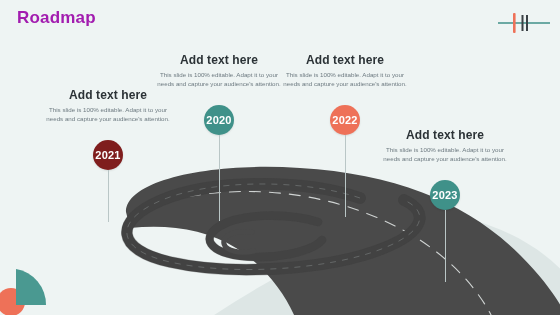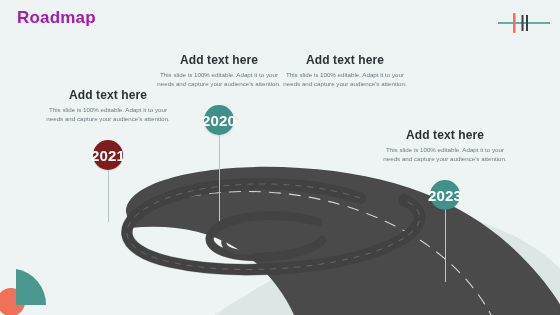--- a/index.html
+++ b/index.html
@@ -65,21 +65,21 @@
     align-items: center;
   }
   .ms-circle {
     width: 30px;
     height: 30px;
     border-radius: 50%;
     display: flex;
     align-items: center;
     justify-content: center;
     color: #ffffff;
-    font-size: 15px;
+    font-size: 11px;
     font-weight: bold;
     letter-spacing: 0.2px;
     box-shadow: 0 1px 2px rgba(0,0,0,0.10);
   }
   .ms-stem {
     width: 1px;
     background: #b9c6c6;
   }
 
   
@@ -195,20 +195,24 @@
     <div class="ms-body">This slide is 100% editable. Adapt it to your needs and capture your audience's attention.</div>
     <div class="ms-pin" style="top:52px;">
       <div class="ms-circle" style="background:#3f9189;">2020</div>
       <div class="ms-stem" style="height:86px;"></div>
     </div>
   </div>
 
   <div class="milestone" style="left:270px; top:53px;">
     <div class="ms-heading">Add text here</div>
     <div class="ms-body">This slide is 100% editable. Adapt it to your needs and capture your audience's attention.</div>
+    <div class="ms-pin" style="top:52px;">
+      <div class="ms-circle" style="background:#ee7158;">2022</div>
+      <div class="ms-stem" style="height:82px;"></div>
+    </div>
   </div>
 
   <div class="milestone" style="left:370px; top:128px;">
     <div class="ms-heading">Add text here</div>
     <div class="ms-body">This slide is 100% editable. Adapt it to your needs and capture your audience's attention.</div>
     <div class="ms-pin" style="top:52px;text-align:center;">
       <div class="ms-circle" style="background:#3f9189;">2023</div>
       <div class="ms-stem" style="height:72px;"></div>
     </div>
   </div>

